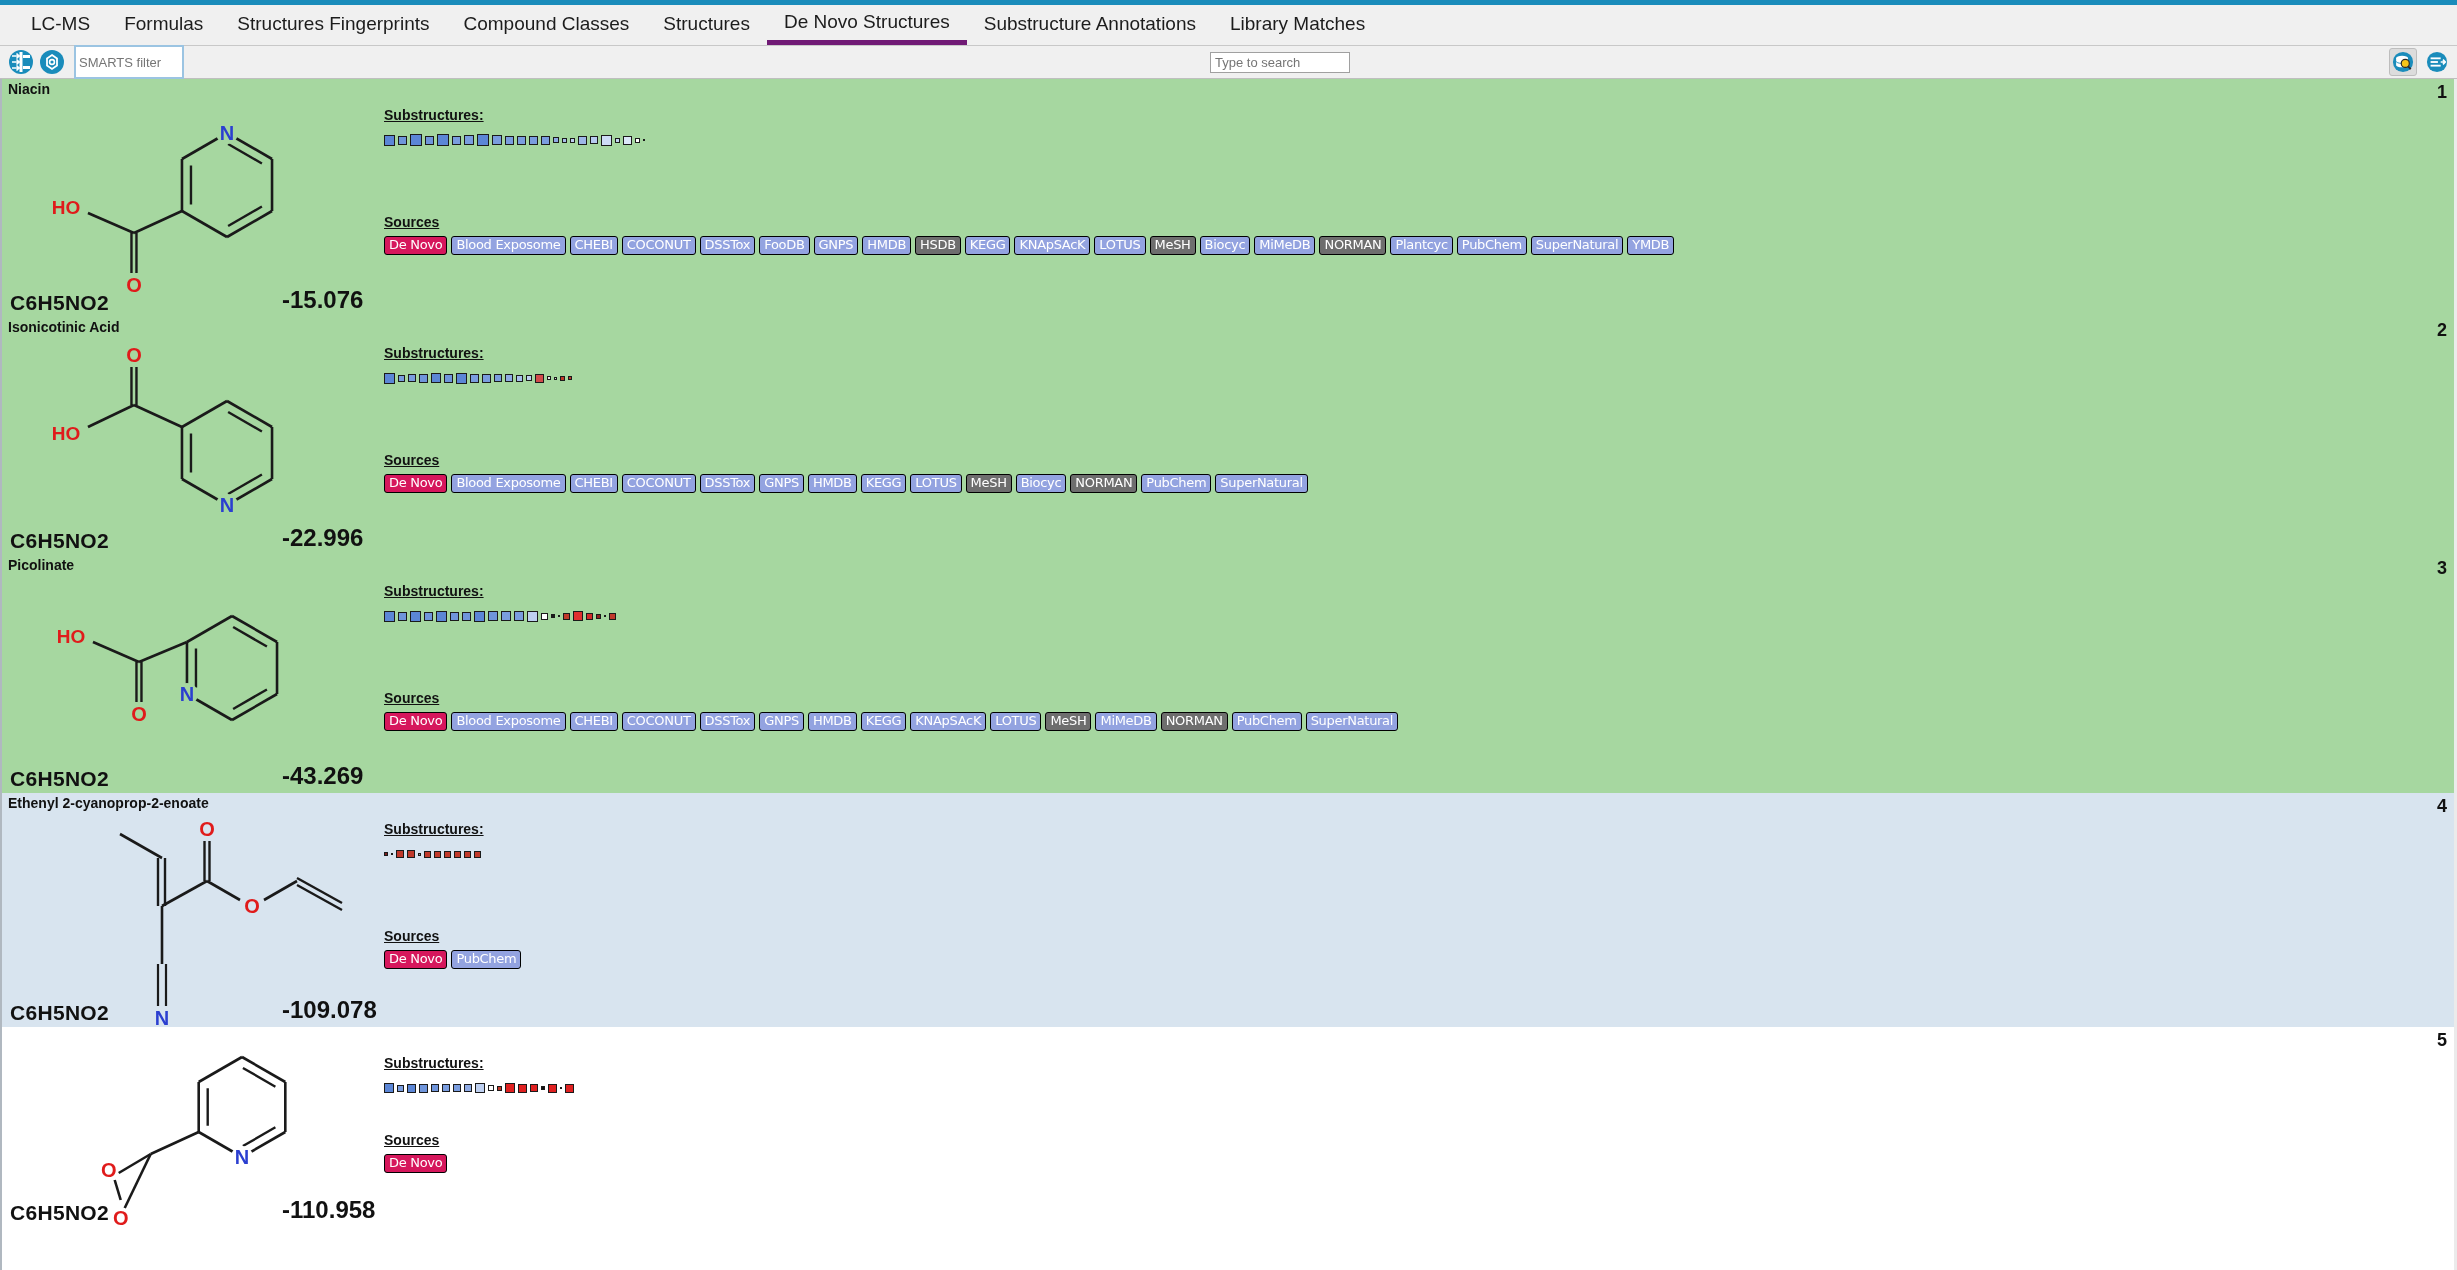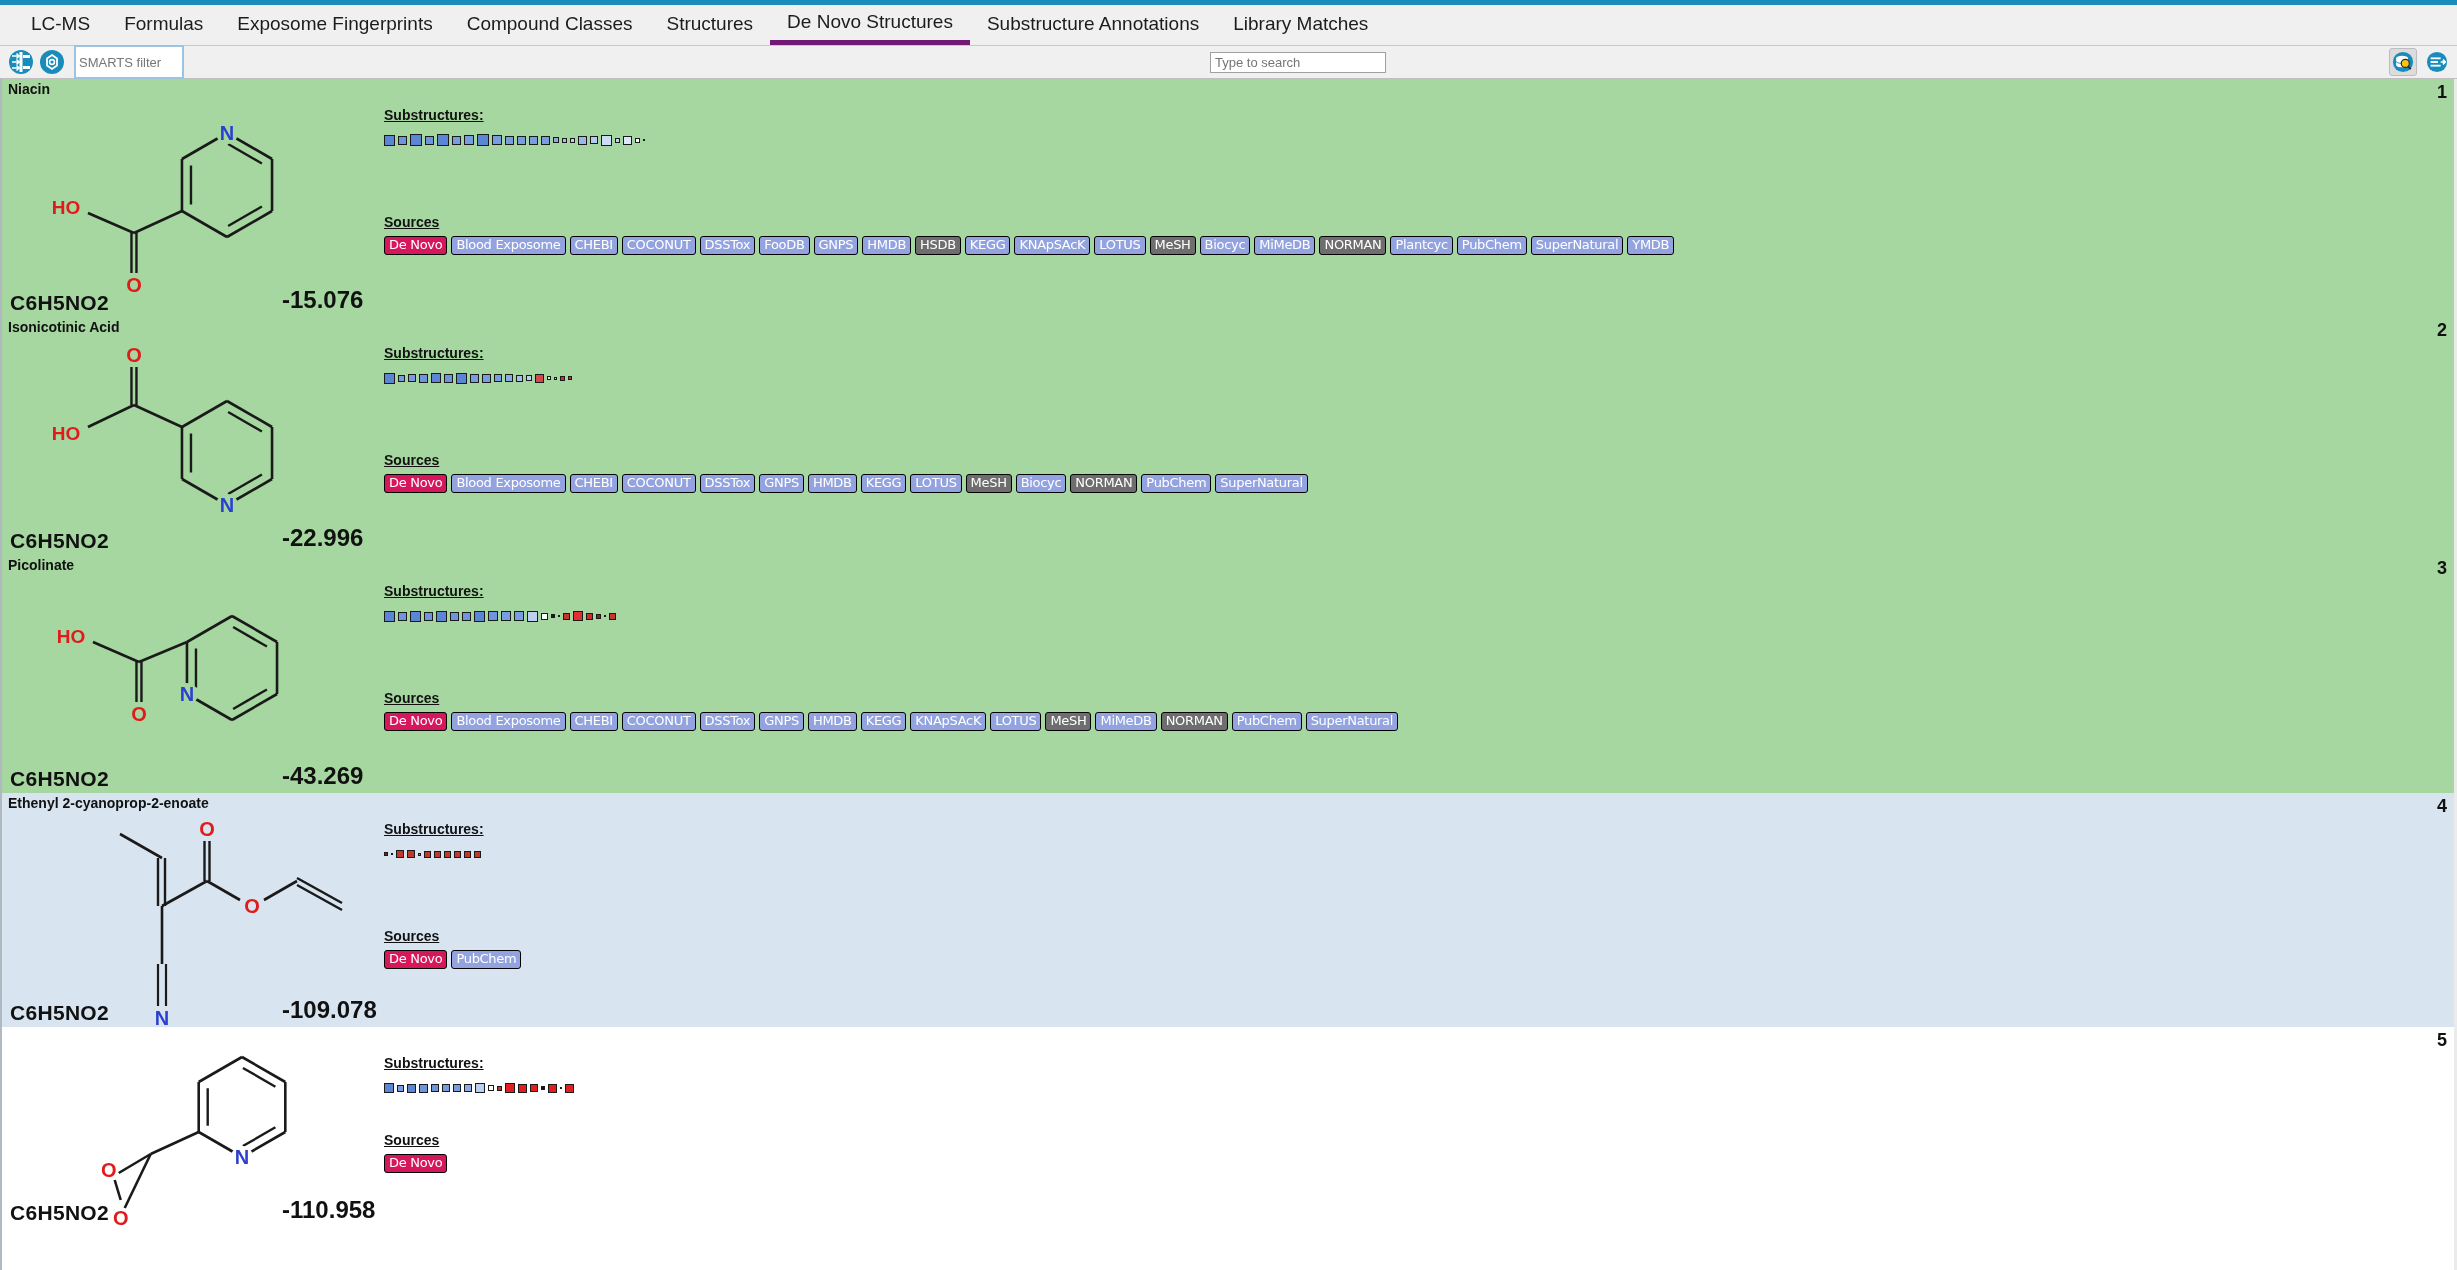--- a/index.html
+++ b/index.html
@@ -57,21 +57,21 @@
     background: #ffffff;
     padding: 15px 3px;
     color: #737373;
     font-family: "Liberation Sans", sans-serif;
     outline: none;
     margin-left: 4px;
   }
   #search-box {
     position: absolute;
     left: 1210px;
-    width: 176px; height: 21px;
+    width: 140px; height: 21px;
     font-size: 13px;
     border: 1px solid #a0a0a0;
     background: #ffffff;
     padding: 0 4px;
     color: #8d8d8d;
     font-family: "Liberation Sans", sans-serif;
     outline: none;
   }
   .right-icons {
     position: absolute;
@@ -181,21 +181,21 @@
   }
 </style>
 </head>
 <body>
 
 <div id="top-accent"></div>
 
 <div id="tabbar">
     <div class="tab">LC-MS</div>
     <div class="tab">Formulas</div>
-    <div class="tab">Exposome Fingerprints</div>
+    <div class="tab">Structures Fingerprints</div>
     <div class="tab">Compound Classes</div>
     <div class="tab">Structures</div>
     <div class="tab active">De Novo Structures</div>
     <div class="tab">Substructure Annotations</div>
     <div class="tab">Library Matches</div>
   </div>
 
 <div id="toolbar">
   <div class="tool-icon">
     <svg viewBox="0 0 26 26" width="26" height="26">

